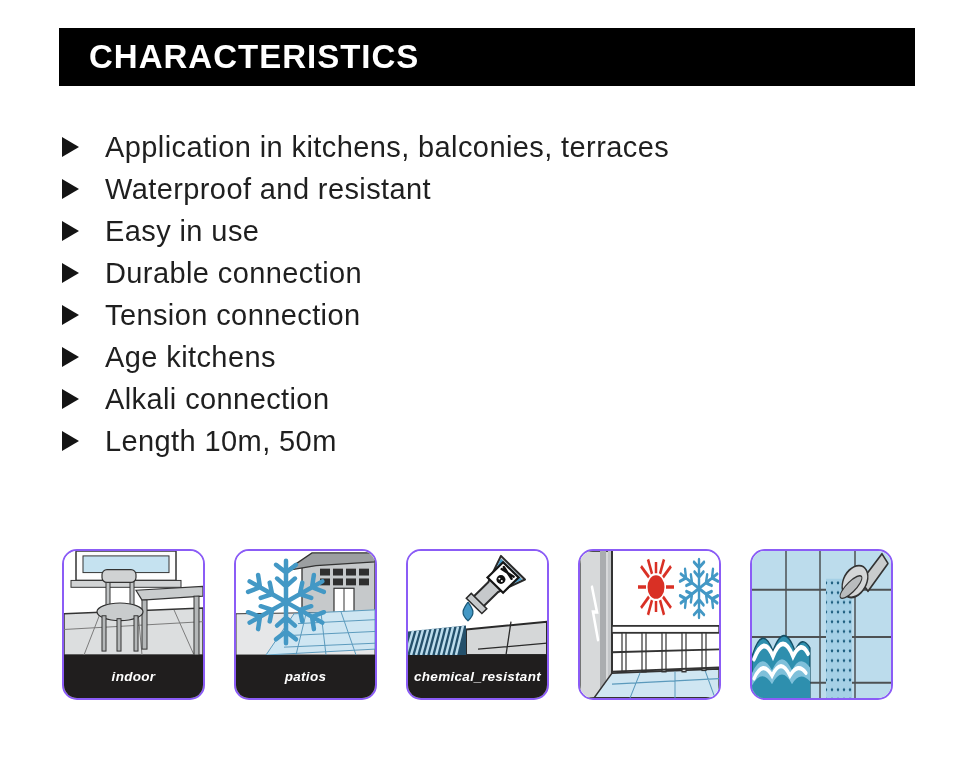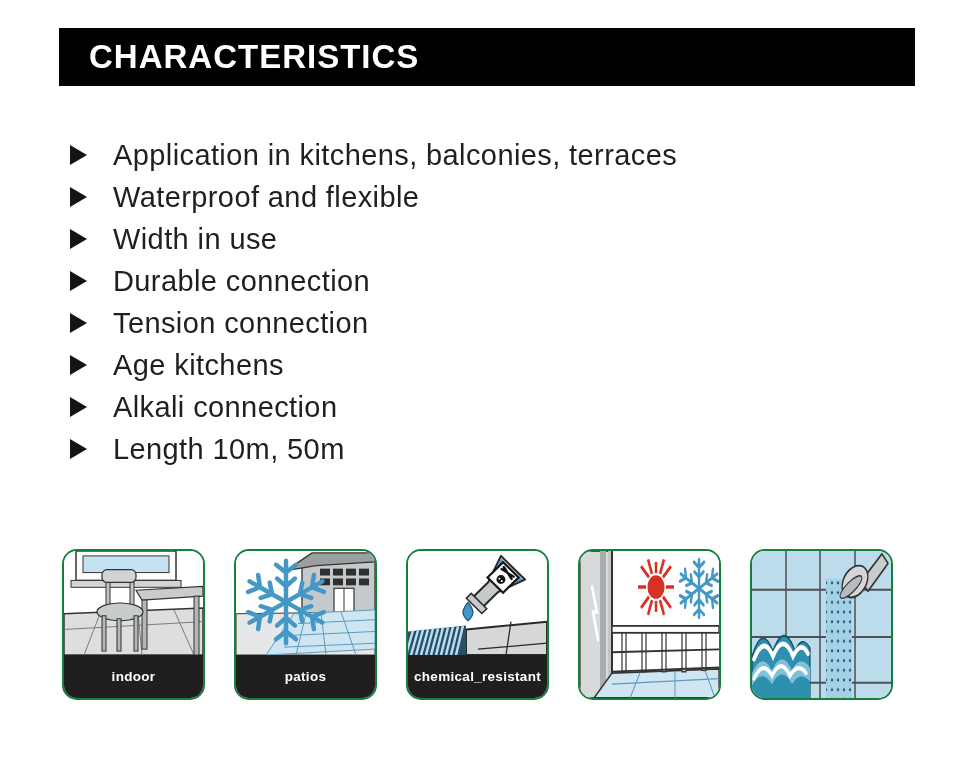--- a/index.html
+++ b/index.html
@@ -9,29 +9,29 @@
     --pale-blue:#cfe6f2; --sun-red:#d93025; --teal:#2e8fae;
   }
   html,body{margin:0;padding:0;}
   body{font-family:"Liberation Sans",sans-serif;background:#ffffff;}
   .page{position:relative;width:963px;height:764px;background:#ffffff;overflow:hidden;}
 
   .header-bar{position:absolute;left:59px;top:28px;width:856px;height:58px;
     background:var(--header-bg);display:flex;align-items:center;padding-left:30px;box-sizing:border-box;}
   .header-title{color:var(--header-text);font-size:33px;font-weight:700;letter-spacing:1px;}
 
-  .feature-list{position:absolute;left:62px;top:126px;list-style:none;margin:8px;padding:0;}
+  .feature-list{position:absolute;left:62px;top:126px;list-style:none;margin:0;padding:0;}
   .feature-item{height:42px;display:flex;align-items:center;}
   .bullet{width:17px;height:20px;background:#141414;margin-right:26px;flex:0 0 auto;
     clip-path:polygon(0 0,100% 50%,0 100%);}
   .feature-text{font-size:29px;color:var(--body-text);letter-spacing:.4px;white-space:nowrap;}
 
   .badge-row{position:absolute;left:62px;top:549px;display:flex;gap:29px;}
-  .badge{width:143px;height:151px;border:2px solid #15803d;border-radius:15px;overflow:hidden;
-    background:#fff;display:flex;flex-direction:column;box-sizing:border-box;}
+  .badge{width:143px;height:151px;border:2px solid #8b5cf6;border-radius:15px;overflow:hidden;
+    background:#fff;display:flex;flex-direction:column;box-sizing:border-box;font-style:italic;}
   .badge-art{flex:1;position:relative;}
   .badge-art svg{position:absolute;inset:0;width:100%;height:100%;}
   .badge-band{height:43px;background:var(--band-bg);display:flex;align-items:center;justify-content:center;}
   .badge-label{color:var(--band-text);font-size:13.5px;font-weight:700;letter-spacing:.3px;white-space:nowrap;}
 
   .c-blue{fill:var(--accent-blue);} .s-blue{stroke:var(--accent-blue);}
   .c-ltblue{fill:var(--light-blue);} .c-pale{fill:var(--pale-blue);}
   .c-red{fill:var(--sun-red);} .s-red{stroke:var(--sun-red);}
   .c-teal{fill:var(--teal);}
 </style>
@@ -44,25 +44,25 @@
     <span class="header-title">CHARACTERISTICS</span>
   </div>
 
   <ul class="feature-list">
     <li class="feature-item">
         <span class="bullet"></span>
         <span class="feature-text">Application in kitchens, balconies, terraces</span>
       </li>
     <li class="feature-item">
         <span class="bullet"></span>
-        <span class="feature-text">Waterproof and flexible</span>
-      </li>
-    <li class="feature-item">
-        <span class="bullet"></span>
-        <span class="feature-text">Width in use</span>
+        <span class="feature-text">Waterproof and resistant</span>
+      </li>
+    <li class="feature-item">
+        <span class="bullet"></span>
+        <span class="feature-text">Easy in use</span>
       </li>
     <li class="feature-item">
         <span class="bullet"></span>
         <span class="feature-text">Durable connection</span>
       </li>
     <li class="feature-item">
         <span class="bullet"></span>
         <span class="feature-text">Tension connection</span>
       </li>
     <li class="feature-item">

